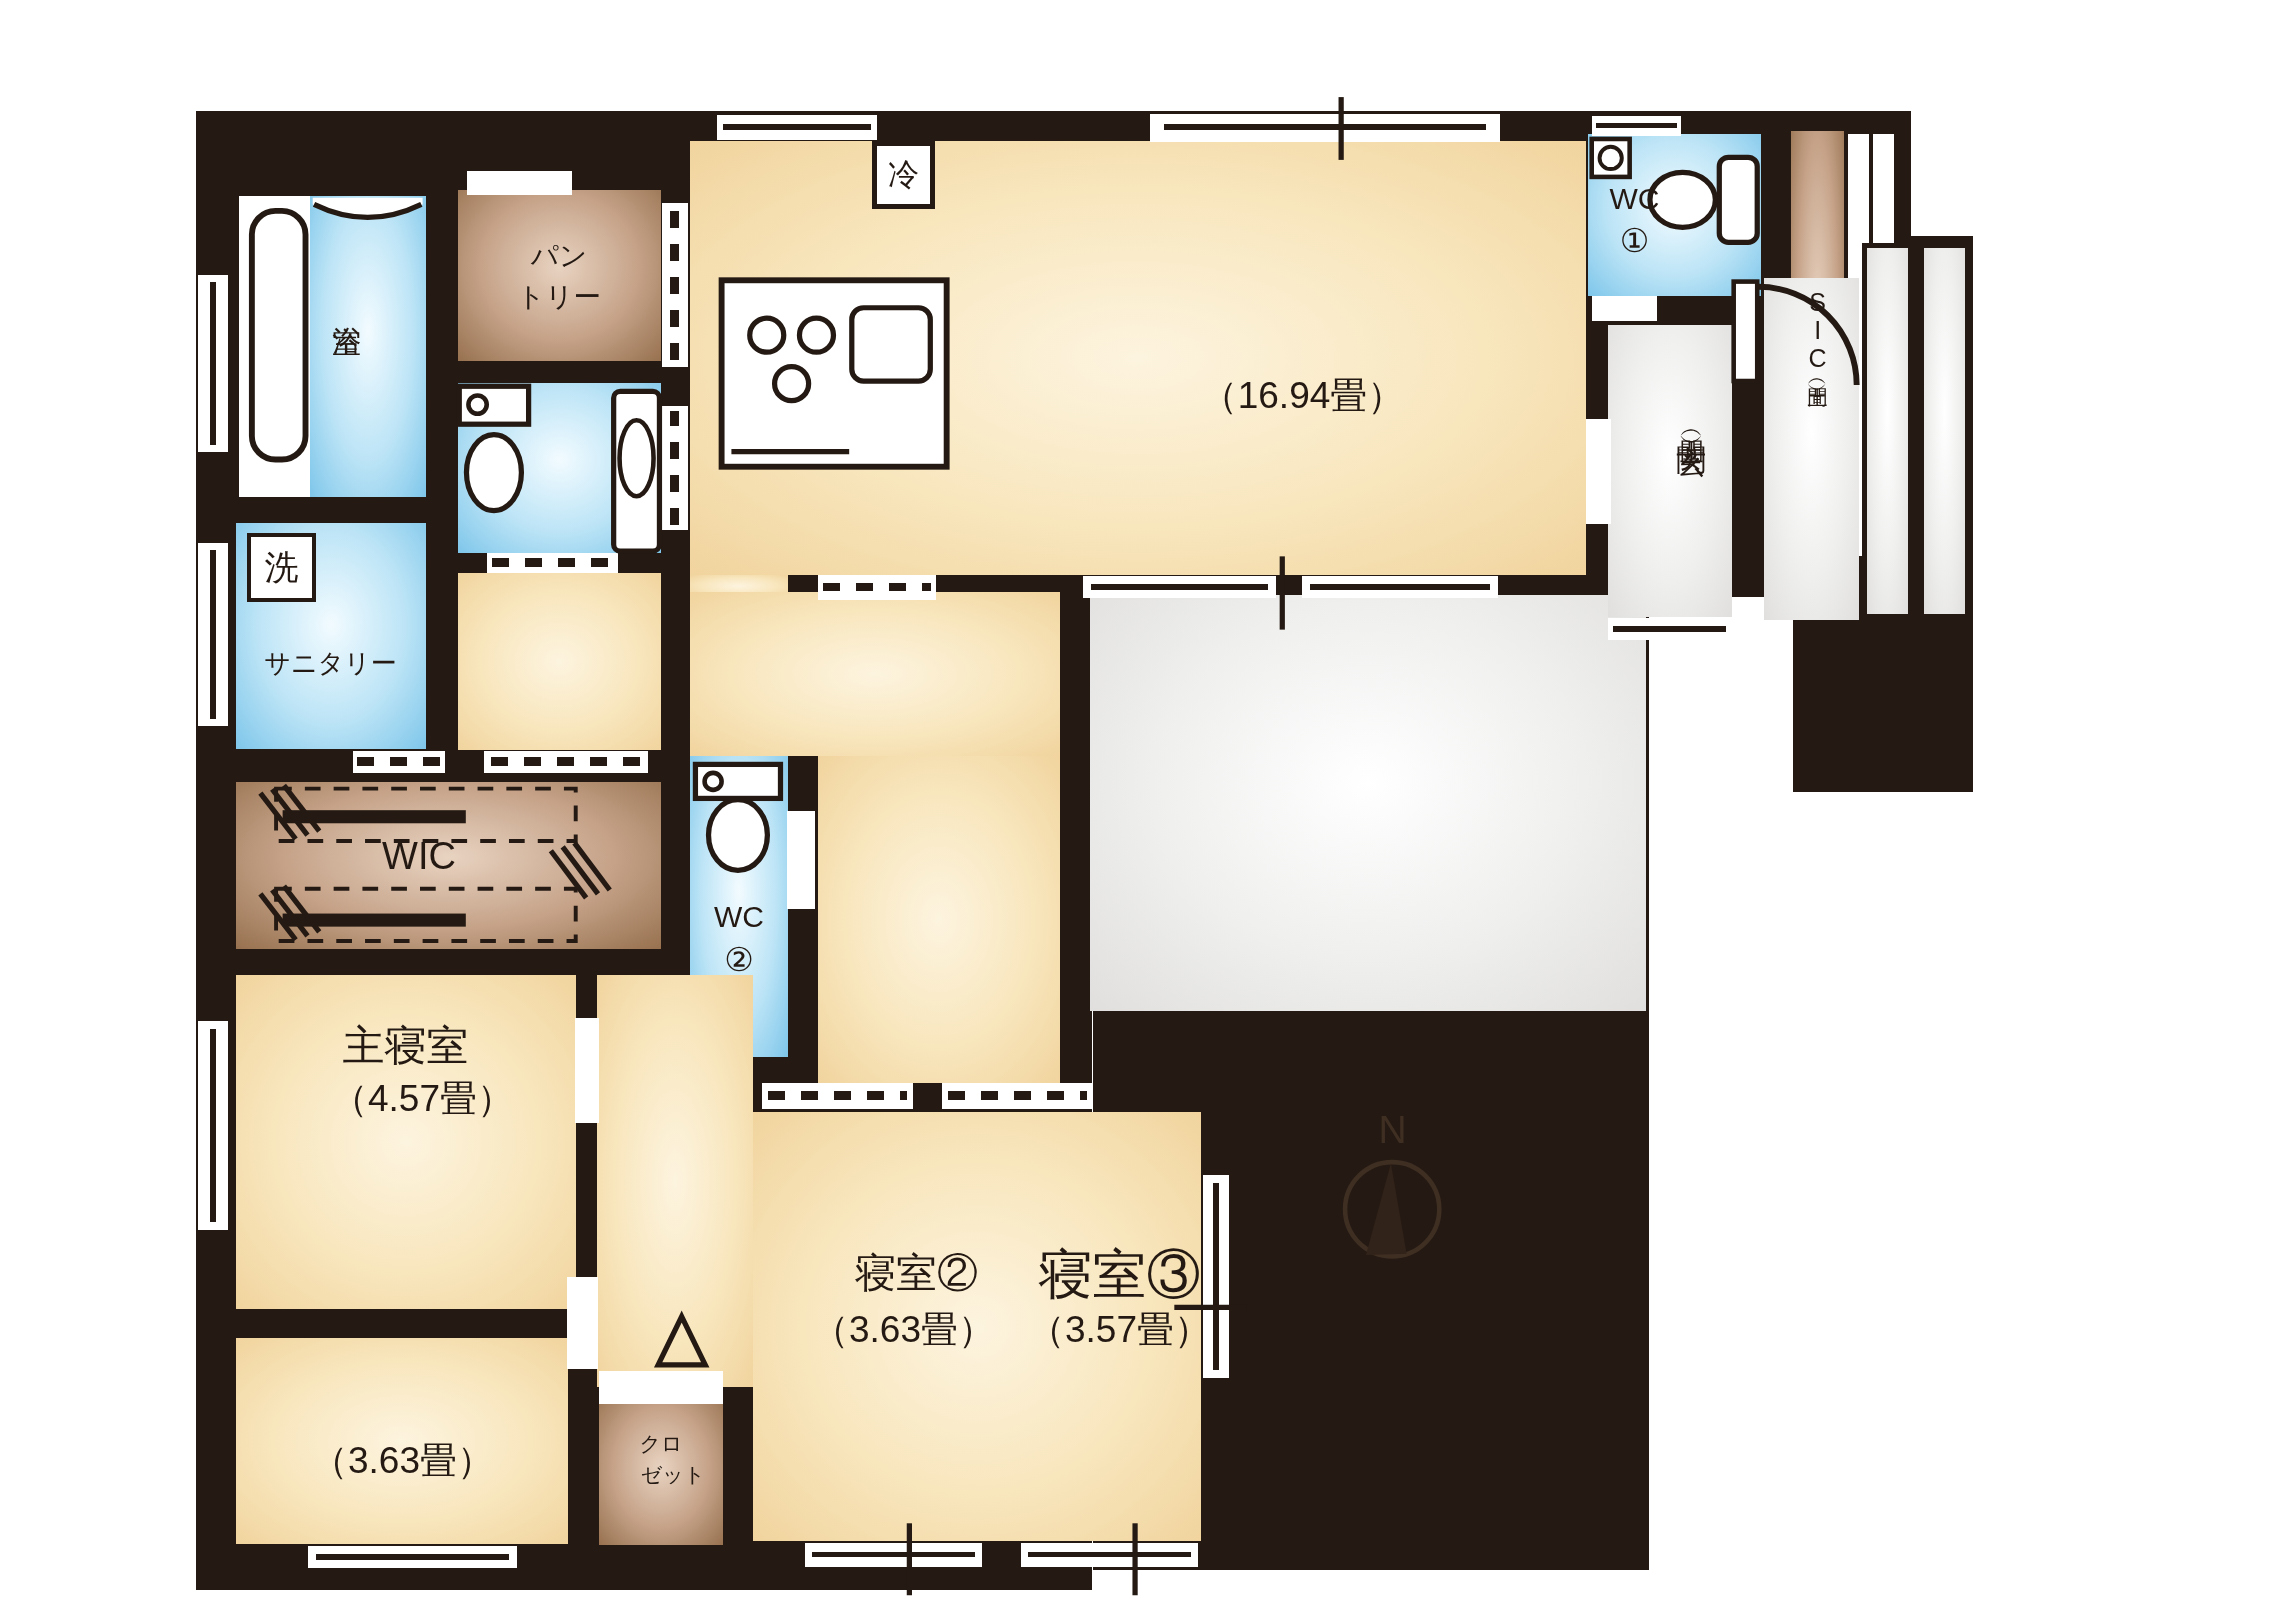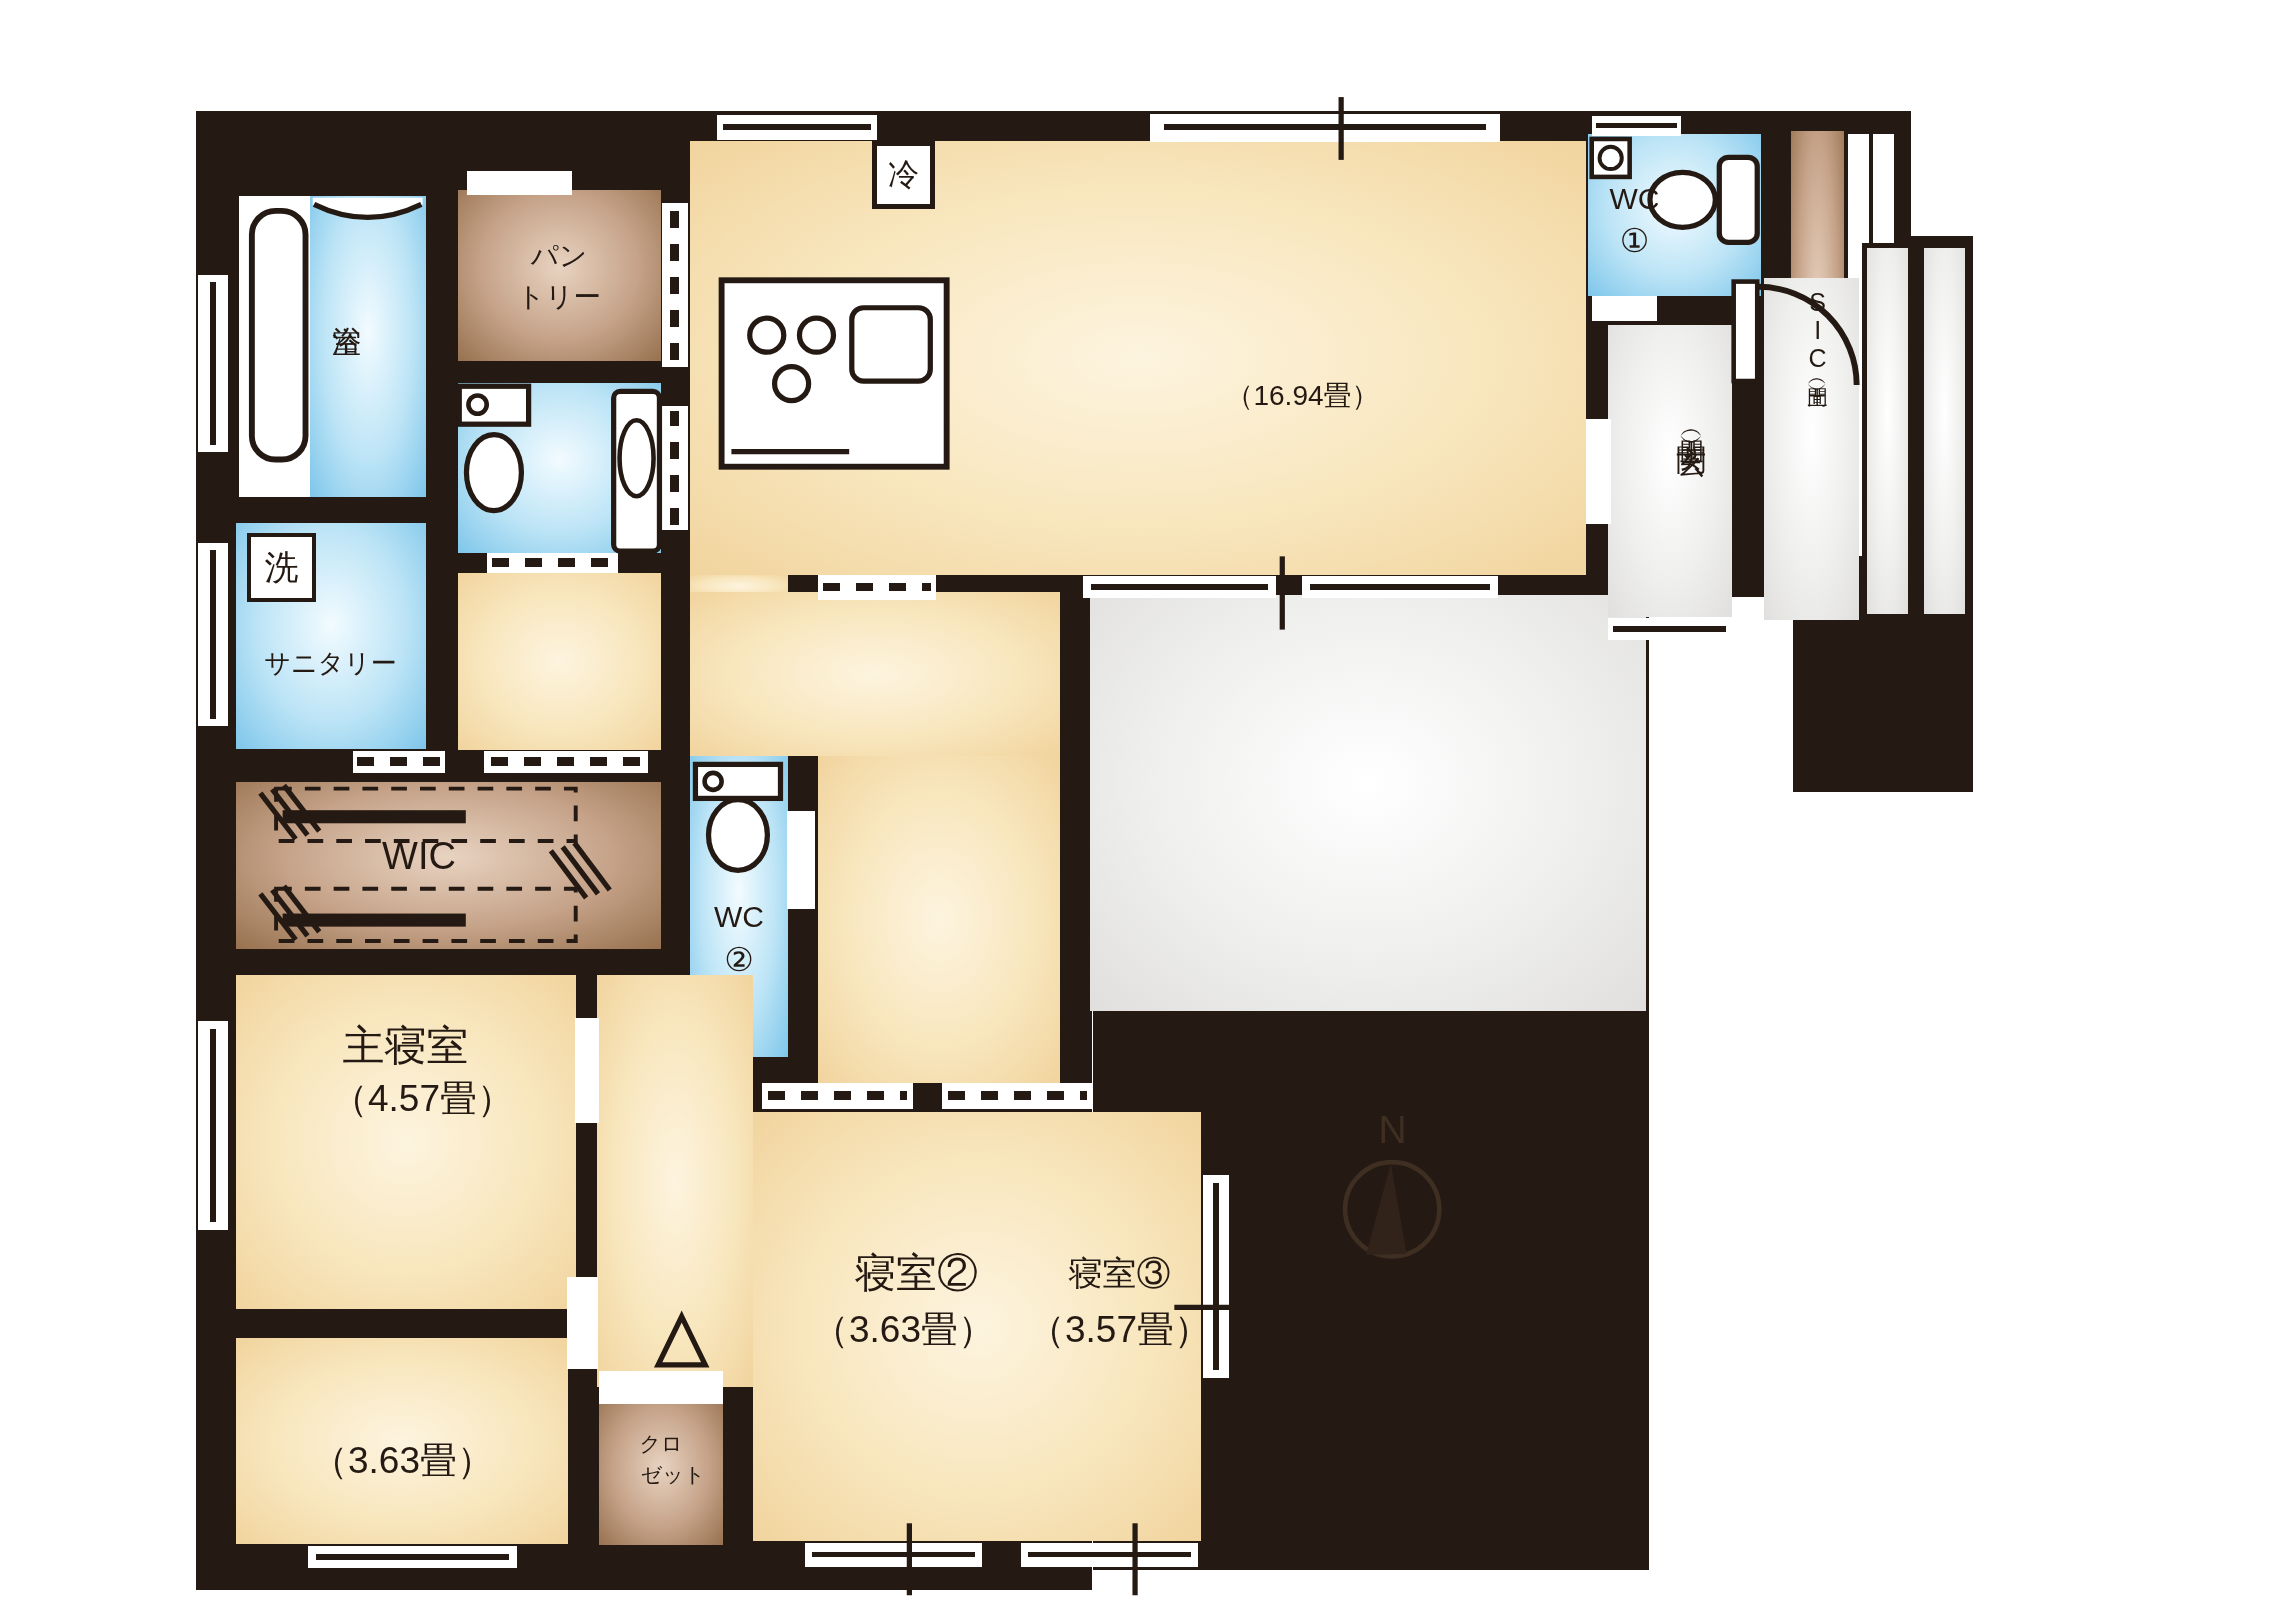--- a/index.html
+++ b/index.html
@@ -216,21 +216,21 @@
     </g>
 
     <circle cx="2128" cy="1848" r="72" fill="none" stroke="#3f2e22" stroke-width="7"></circle>
     <polygon points="2126,1778 2088,1918 2150,1916" fill="#32231a"></polygon>
   </svg>
 
   <div class="lbl" style="left:872px;top:141px;width:63px;height:68px;background:#ffffff;border:5.2px solid #241a13;box-sizing:border-box;font-size:31px;">
       <span>冷</span>
     </div>
 
-  <div class="lbl" style="left:1106px;top:370px;width:393px;height:52px;font-size:28px;">（16.94畳）</div>
+  <div class="lbl" style="left:1106px;top:370px;width:393px;height:52px;font-size:37px;">（16.94畳）</div>
 
   <div class="lbl vert" style="left:326px;top:247px;width:42px;height:111px;font-size:29px;">浴室</div>
 
   <div class="lbl" style="left:474px;top:241px;width:170px;height:35px;font-size:27.5px;font-family:Liberation Mono, monospace;">パン</div>
   <div class="lbl" style="left:474px;top:280px;width:170px;height:35px;font-size:27.5px;">トリー</div>
 
   <div class="lbl" style="left:247px;top:533px;width:69px;height:69px;background:#ffffff;border:4.6px solid #241a13;box-sizing:border-box;font-size:34px;">
       <span>洗</span>
     </div>
   <div class="lbl" style="left:239px;top:645px;width:183px;height:37px;font-size:26px;">サニタリー</div>
@@ -253,21 +253,21 @@
       <span style="font-size:23.6px;">（土間）</span>
   </div>
 
   <div class="lbl" style="left:242px;top:1021px;width:327px;height:50px;font-size:42px;">主寝室</div>
   <div class="lbl" style="left:259px;top:1078px;width:327px;height:43px;font-size:37px;">（4.57畳）</div>
 
   <div class="lbl" style="left:239px;top:1440px;width:327px;height:43px;font-size:37px;">（3.63畳）</div>
 
   <div class="lbl" style="left:779px;top:1249px;width:275px;height:50px;font-size:41px;">寝室②</div>
   <div class="lbl" style="left:766px;top:1309px;width:275px;height:43px;font-size:37px;">（3.63畳）</div>
-  <div class="lbl" style="left:982px;top:1249px;width:275px;height:50px;font-size:34px;">寝室③</div>
+  <div class="lbl" style="left:982px;top:1249px;width:275px;height:50px;font-size:54px;">寝室③</div>
   <div class="lbl" style="left:982px;top:1309px;width:275px;height:43px;font-size:37px;">（3.57畳）</div>
 
   <div class="lbl" style="left:599px;top:1430px;width:124px;height:27.5px;font-size:21px;">クロ</div>
   <div class="lbl" style="left:599px;top:1461px;width:148px;height:27.5px;font-size:21px;">ゼット</div>
 
   <div class="lbl" style="left:1360px;top:1107px;width:65px;height:46px;font-size:39px;color:#3f2e22;">N</div>
 
 </div>
 
 

